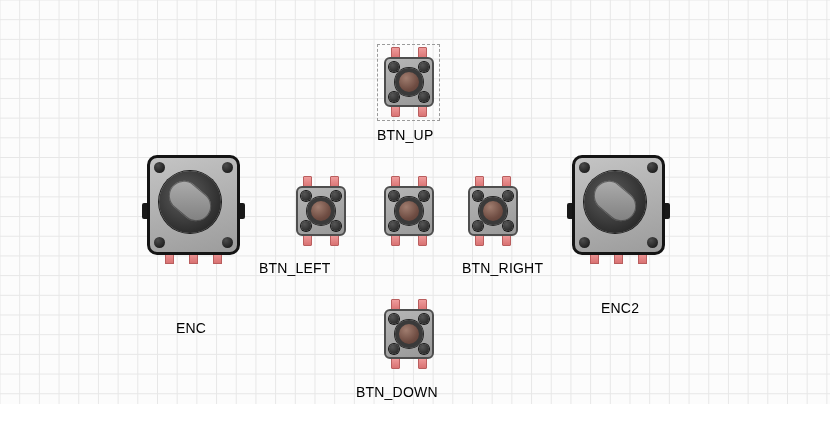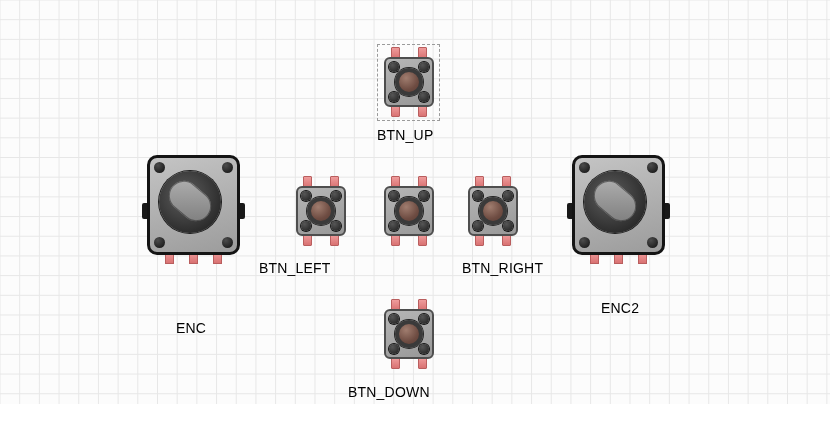--- a/index.html
+++ b/index.html
@@ -208,15 +208,15 @@
     <div class="pin bl"></div>
     <div class="pin br"></div>
     <div class="tbody">
       <div class="dot tl"></div>
       <div class="dot tr"></div>
       <div class="dot bl"></div>
       <div class="dot br"></div>
       <div class="cap"></div>
     </div>
   </div>
-  <div class="comp-label" style="left:348px; top:384px;">BTN_DOWN</div>
+  <div class="comp-label" style="left:356px; top:384px;">BTN_DOWN</div>
 
 </div>
 
 </body></html>

